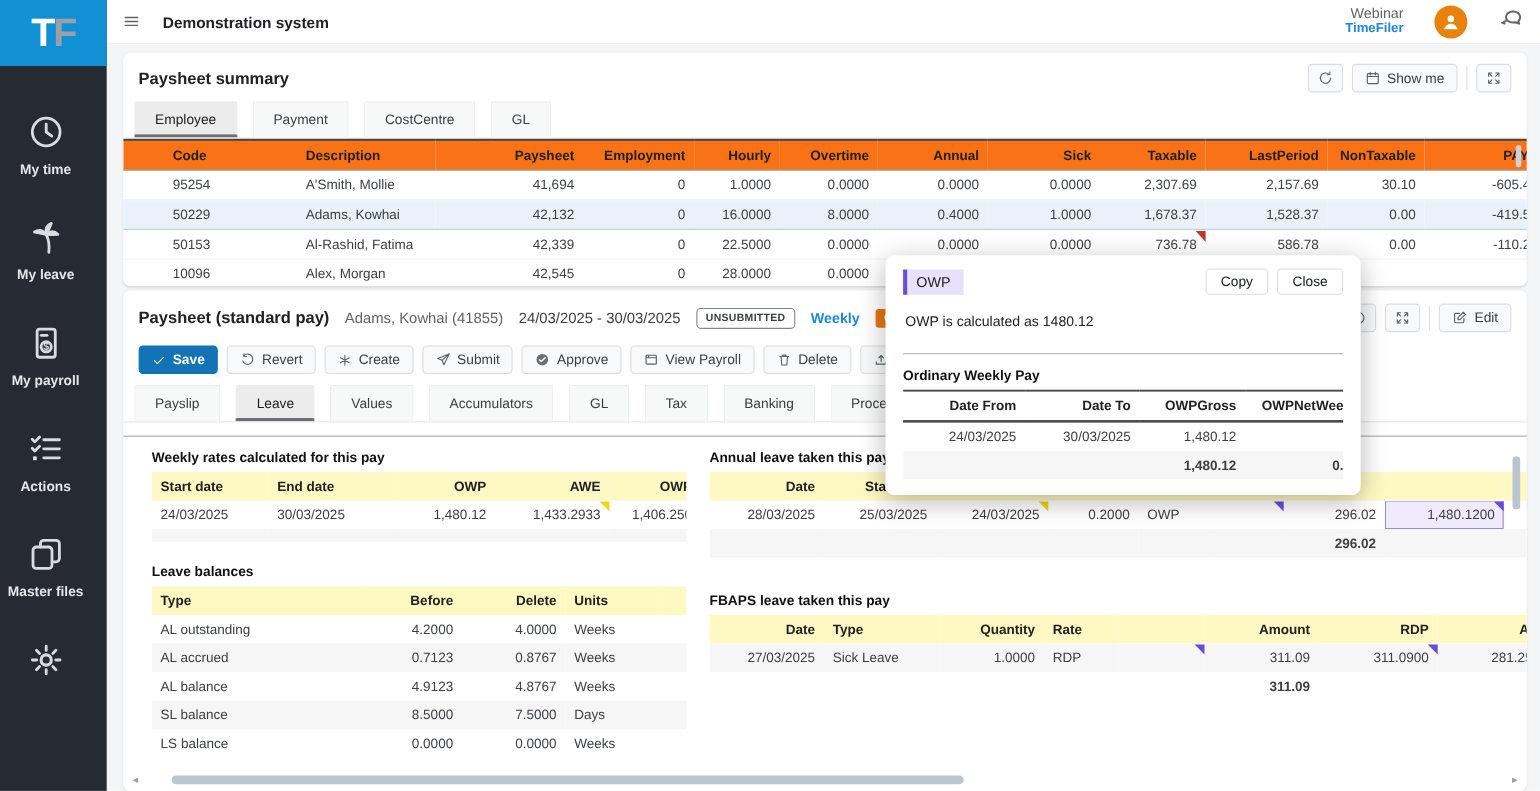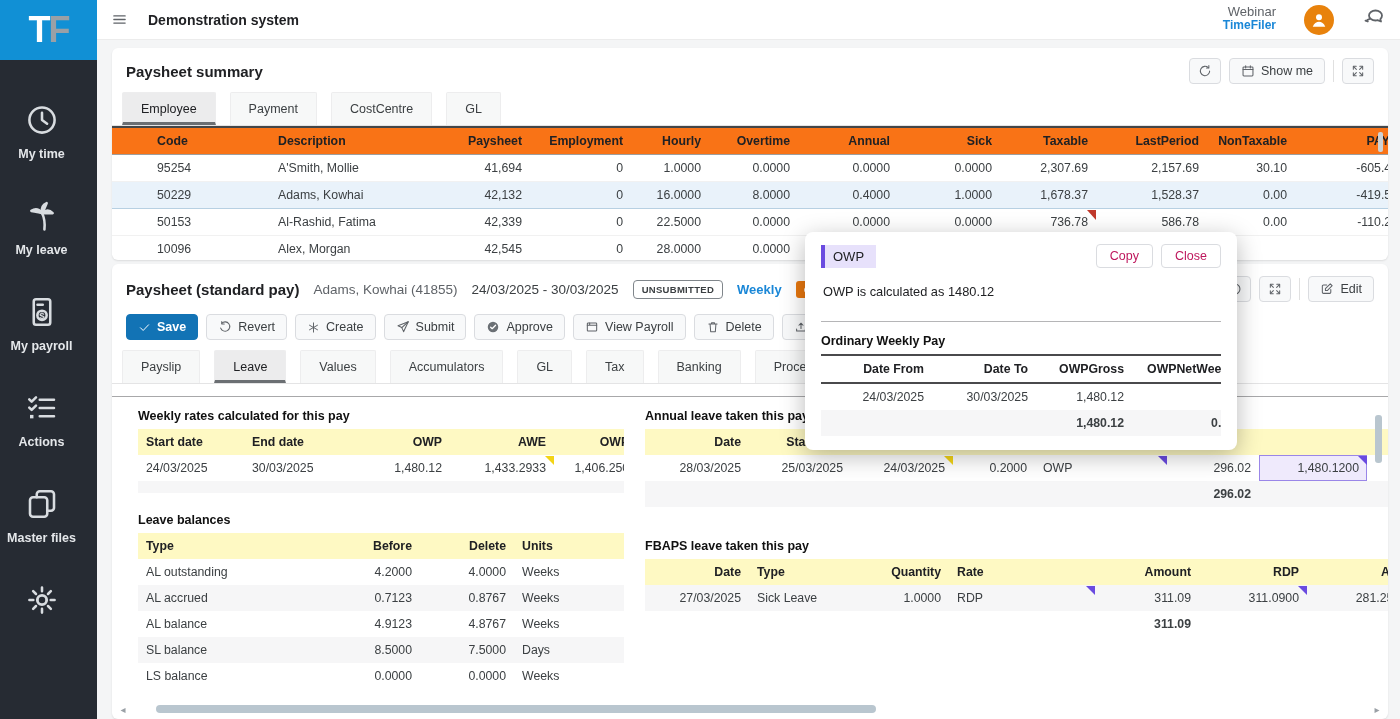--- a/index.html
+++ b/index.html
@@ -131,21 +131,21 @@
   .sec{margin-bottom:20px}
 
   
   .popup{position:absolute;left:805px;top:232px;width:432px;border-radius:8px;background:#fff;z-index:50;
          box-shadow:0 6px 24px rgba(0,0,0,.28);padding:12px 16px 14px 16px;box-sizing:border-box}
   .popup-head{display:flex;align-items:center}
   .chip{display:inline-flex;align-items:stretch}
   .chip .bar{width:4px;background:var(--purple,#6a4be0)}
   .chip .chip-label{background:#e7e1fb;color:#202124;font-size:13px;padding:4px 12px 4px 8px}
   .popup-head .pbtns{margin-left:auto;display:flex;gap:8px}
-  .pbtn{background:#fff;border:1px solid #dadce0;border-radius:4px;padding:4px 13px;font-size:12.5px;color:#be185d;cursor:pointer;font-family:inherit}
+  .pbtn{background:#fff;border:1px solid #dadce0;border-radius:4px;padding:4px 13px;font-size:12.5px;color:#0f172a;cursor:pointer;font-family:inherit}
   .popup-msg{margin:16px 0 22px 2px;font-size:12.8px;color:#202124}
   .popup-sec{border-top:1px solid #b5b5b7;padding-top:8px}
   .t-popup table{width:400px}
   .t-popup thead th{border-top:2px solid #4a4a4c;border-bottom:2px solid #4a4a4c;background:#fff}
   .t-popup th:nth-child(1){width:95px}.t-popup th:nth-child(2){width:88px}
   .t-popup th:nth-child(3){width:80px}.t-popup th:nth-child(4){width:95px}
   .t-popup th:nth-child(5){width:42px}
 
   
   .hscroll{position:absolute;left:6px;right:6px;bottom:4px;height:12px;display:flex;align-items:center}

